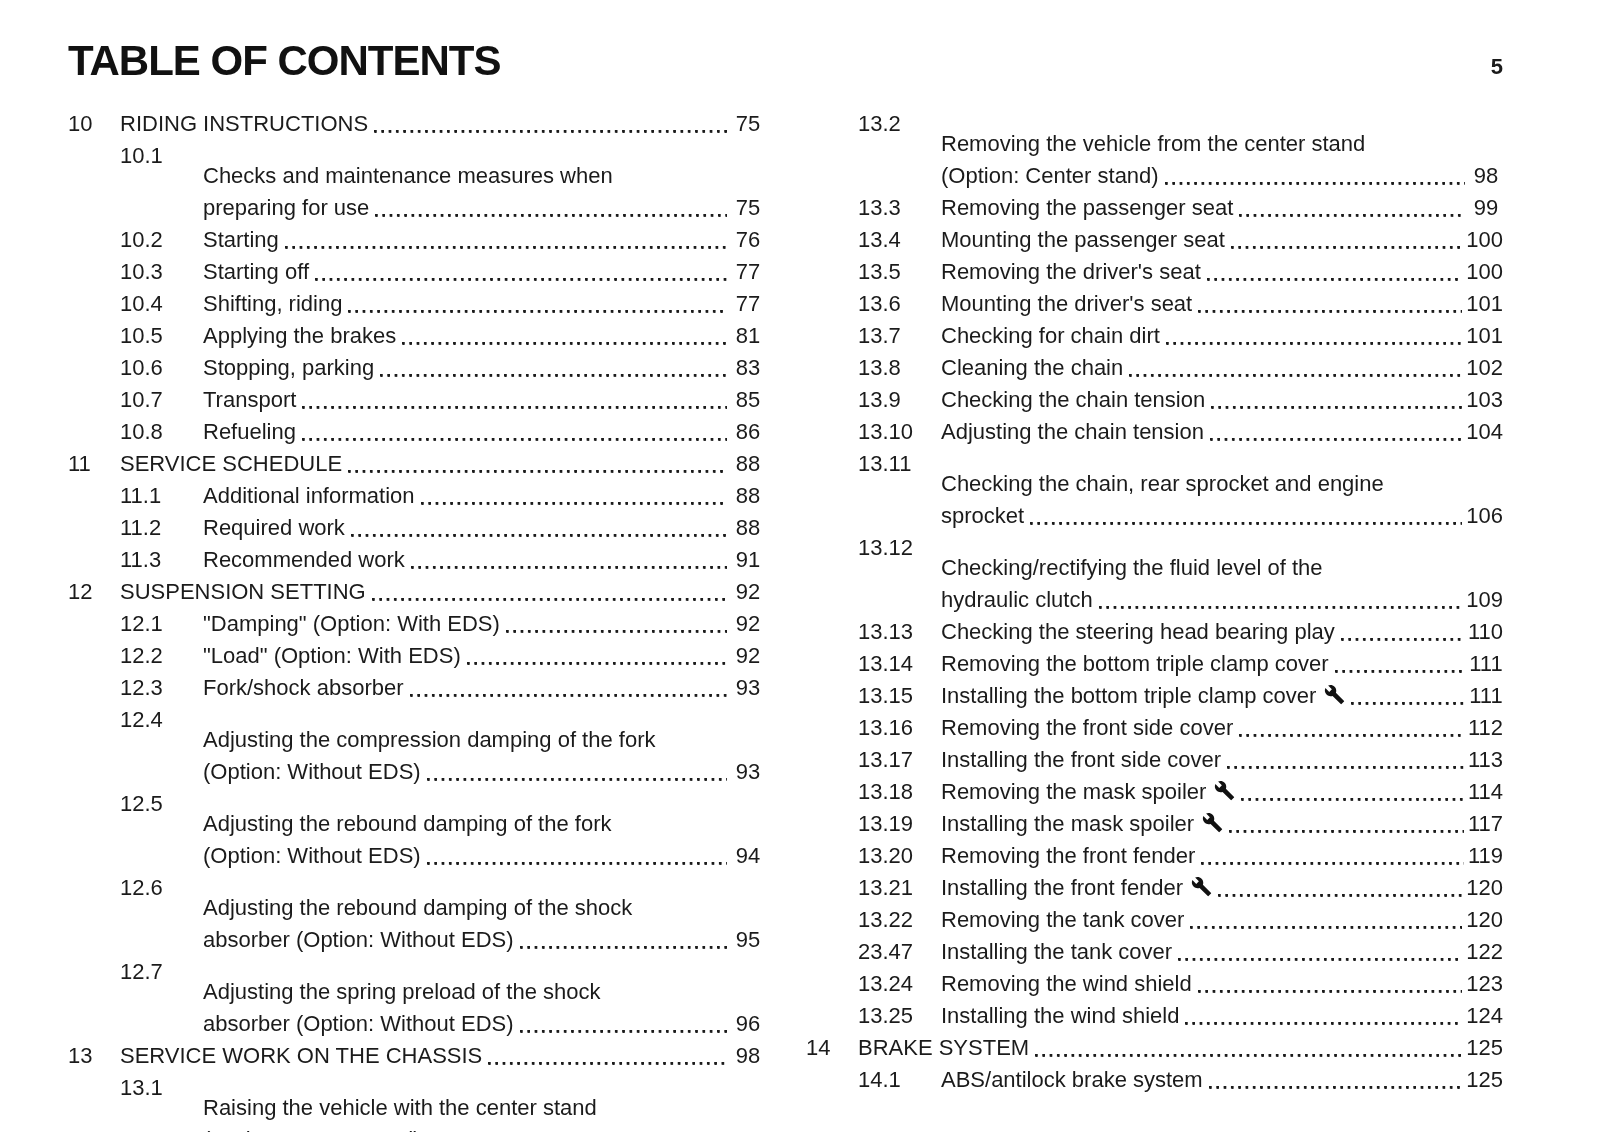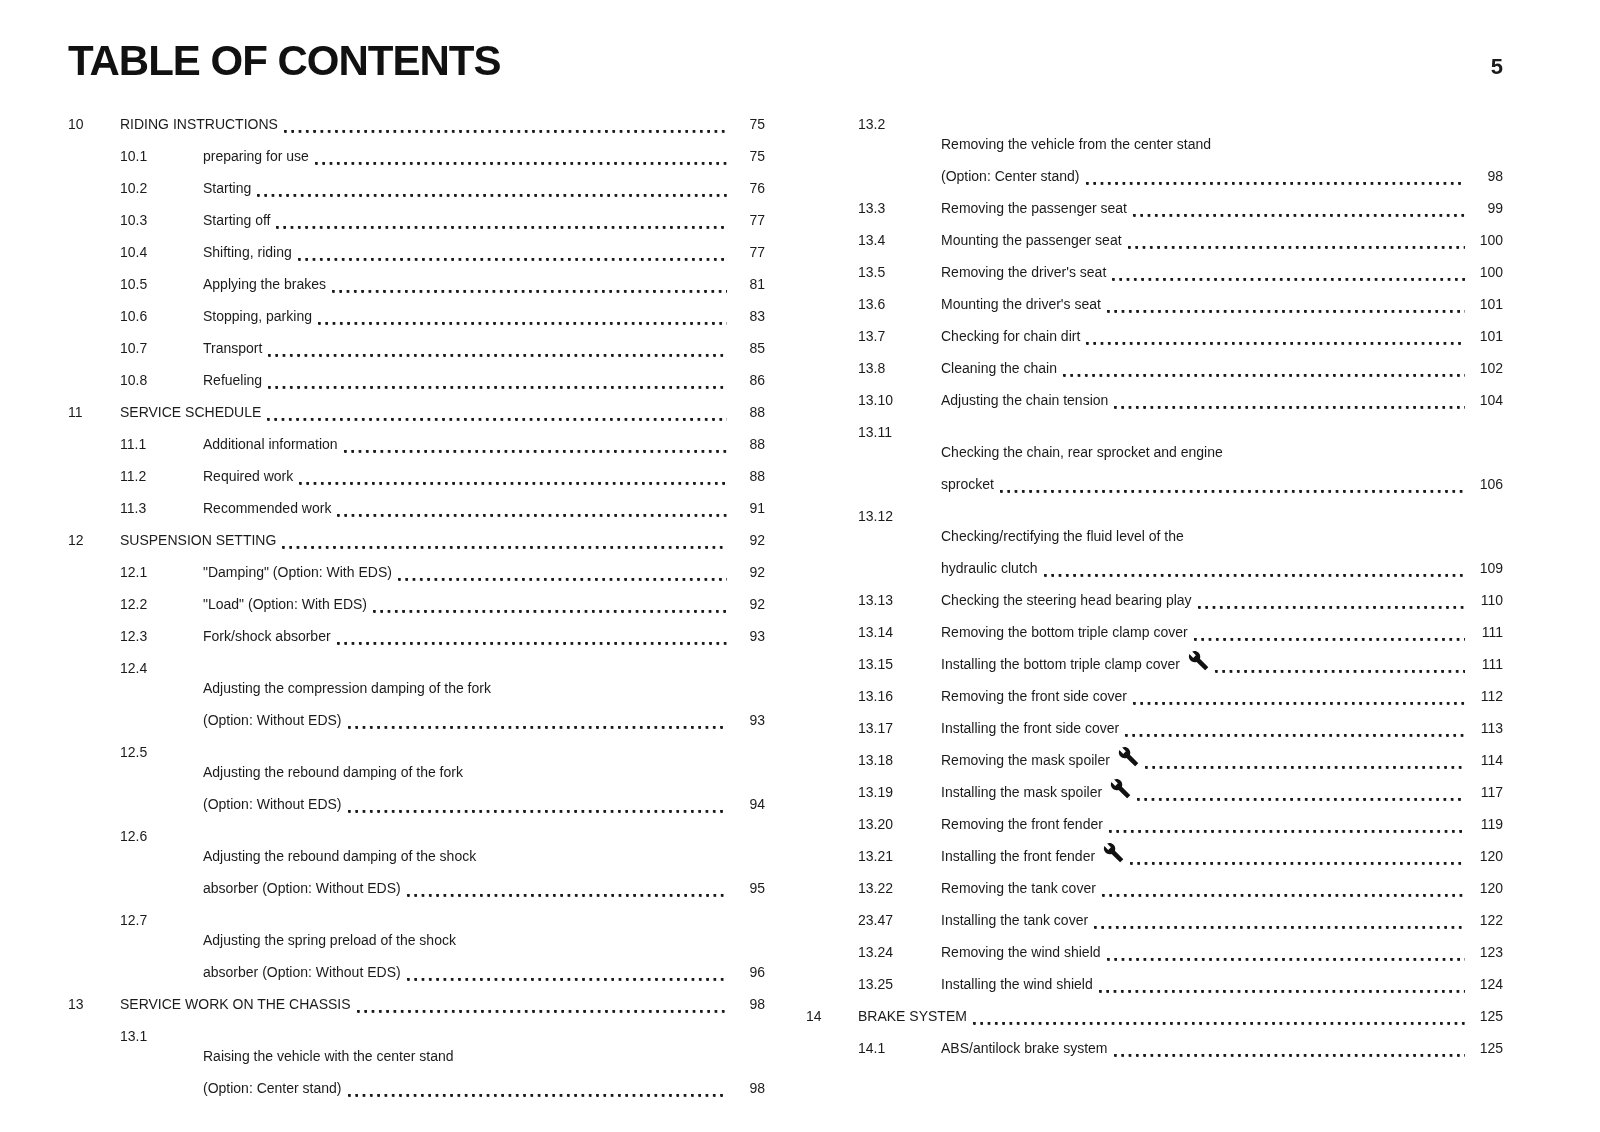--- a/index.html
+++ b/index.html
@@ -37,21 +37,21 @@
     display: flex;
     gap: 41px;
     margin-top: 24px;
   }
   .col {
     flex: 0 0 697px;
     width: 697px;
   }
   .entry {
     display: flex;
-    font-size: 14px;
+    font-size: 22px;
     line-height: 32px;
   }
   .entry .num { flex: 0 0 52px; }
   .entry.lvl1 { padding-left: 52px; }
   .entry.lvl1 .num { flex: 0 0 83px; }
   .entry .body { flex: 1 1 auto; min-width: 0; }
   .line { display: block; margin-top: 20px; }
   .lastline {
     display: flex;
     align-items: baseline;
@@ -64,21 +64,21 @@
     align-self: flex-end;
     margin: 0 4px 7px 6px;
     background-image: radial-gradient(circle at 1.4px 1.4px, #1b1b1b 1.35px, transparent 1.65px);
     background-size: 7.3px 3px;
     background-repeat: repeat-x;
     background-position: left bottom;
   }
   .pg {
     flex: 0 0 auto;
     min-width: 34px;
-    text-align: right;
+    text-align: center;
   }
   .wrench {
     display: inline-block;
     width: 21px; height: 21px;
     margin-left: 8px;
     transform: translateY(2px);
     color: #111;
   }
   .wrench svg { display: block; width: 100%; height: 100%; }
 </style>
@@ -98,20 +98,21 @@
             <div class="lastline">
               <span class="t">RIDING INSTRUCTIONS</span>
               <span class="leader"></span>
               <span class="pg">75</span>
             </div>
           </div>
         </div>
         <div class="entry lvl1">
           <span class="num">10.1</span>
           <div class="body">
+            <div class="line">Checks and maintenance measures when</div>
             <div class="lastline">
               <span class="t">preparing for use</span>
               <span class="leader"></span>
               <span class="pg">75</span>
             </div>
           </div>
         </div>
         <div class="entry lvl1">
           <span class="num">10.2</span>
           <div class="body">
@@ -390,20 +391,30 @@
             </div>
           </div>
         </div>
         <div class="entry lvl1">
           <span class="num">13.8</span>
           <div class="body">
             <div class="lastline">
               <span class="t">Cleaning the chain</span>
               <span class="leader"></span>
               <span class="pg">102</span>
+            </div>
+          </div>
+        </div>
+        <div class="entry lvl1">
+          <span class="num">13.9</span>
+          <div class="body">
+            <div class="lastline">
+              <span class="t">Checking the chain tension</span>
+              <span class="leader"></span>
+              <span class="pg">103</span>
             </div>
           </div>
         </div>
         <div class="entry lvl1">
           <span class="num">13.10</span>
           <div class="body">
             <div class="lastline">
               <span class="t">Adjusting the chain tension</span>
               <span class="leader"></span>
               <span class="pg">104</span>

